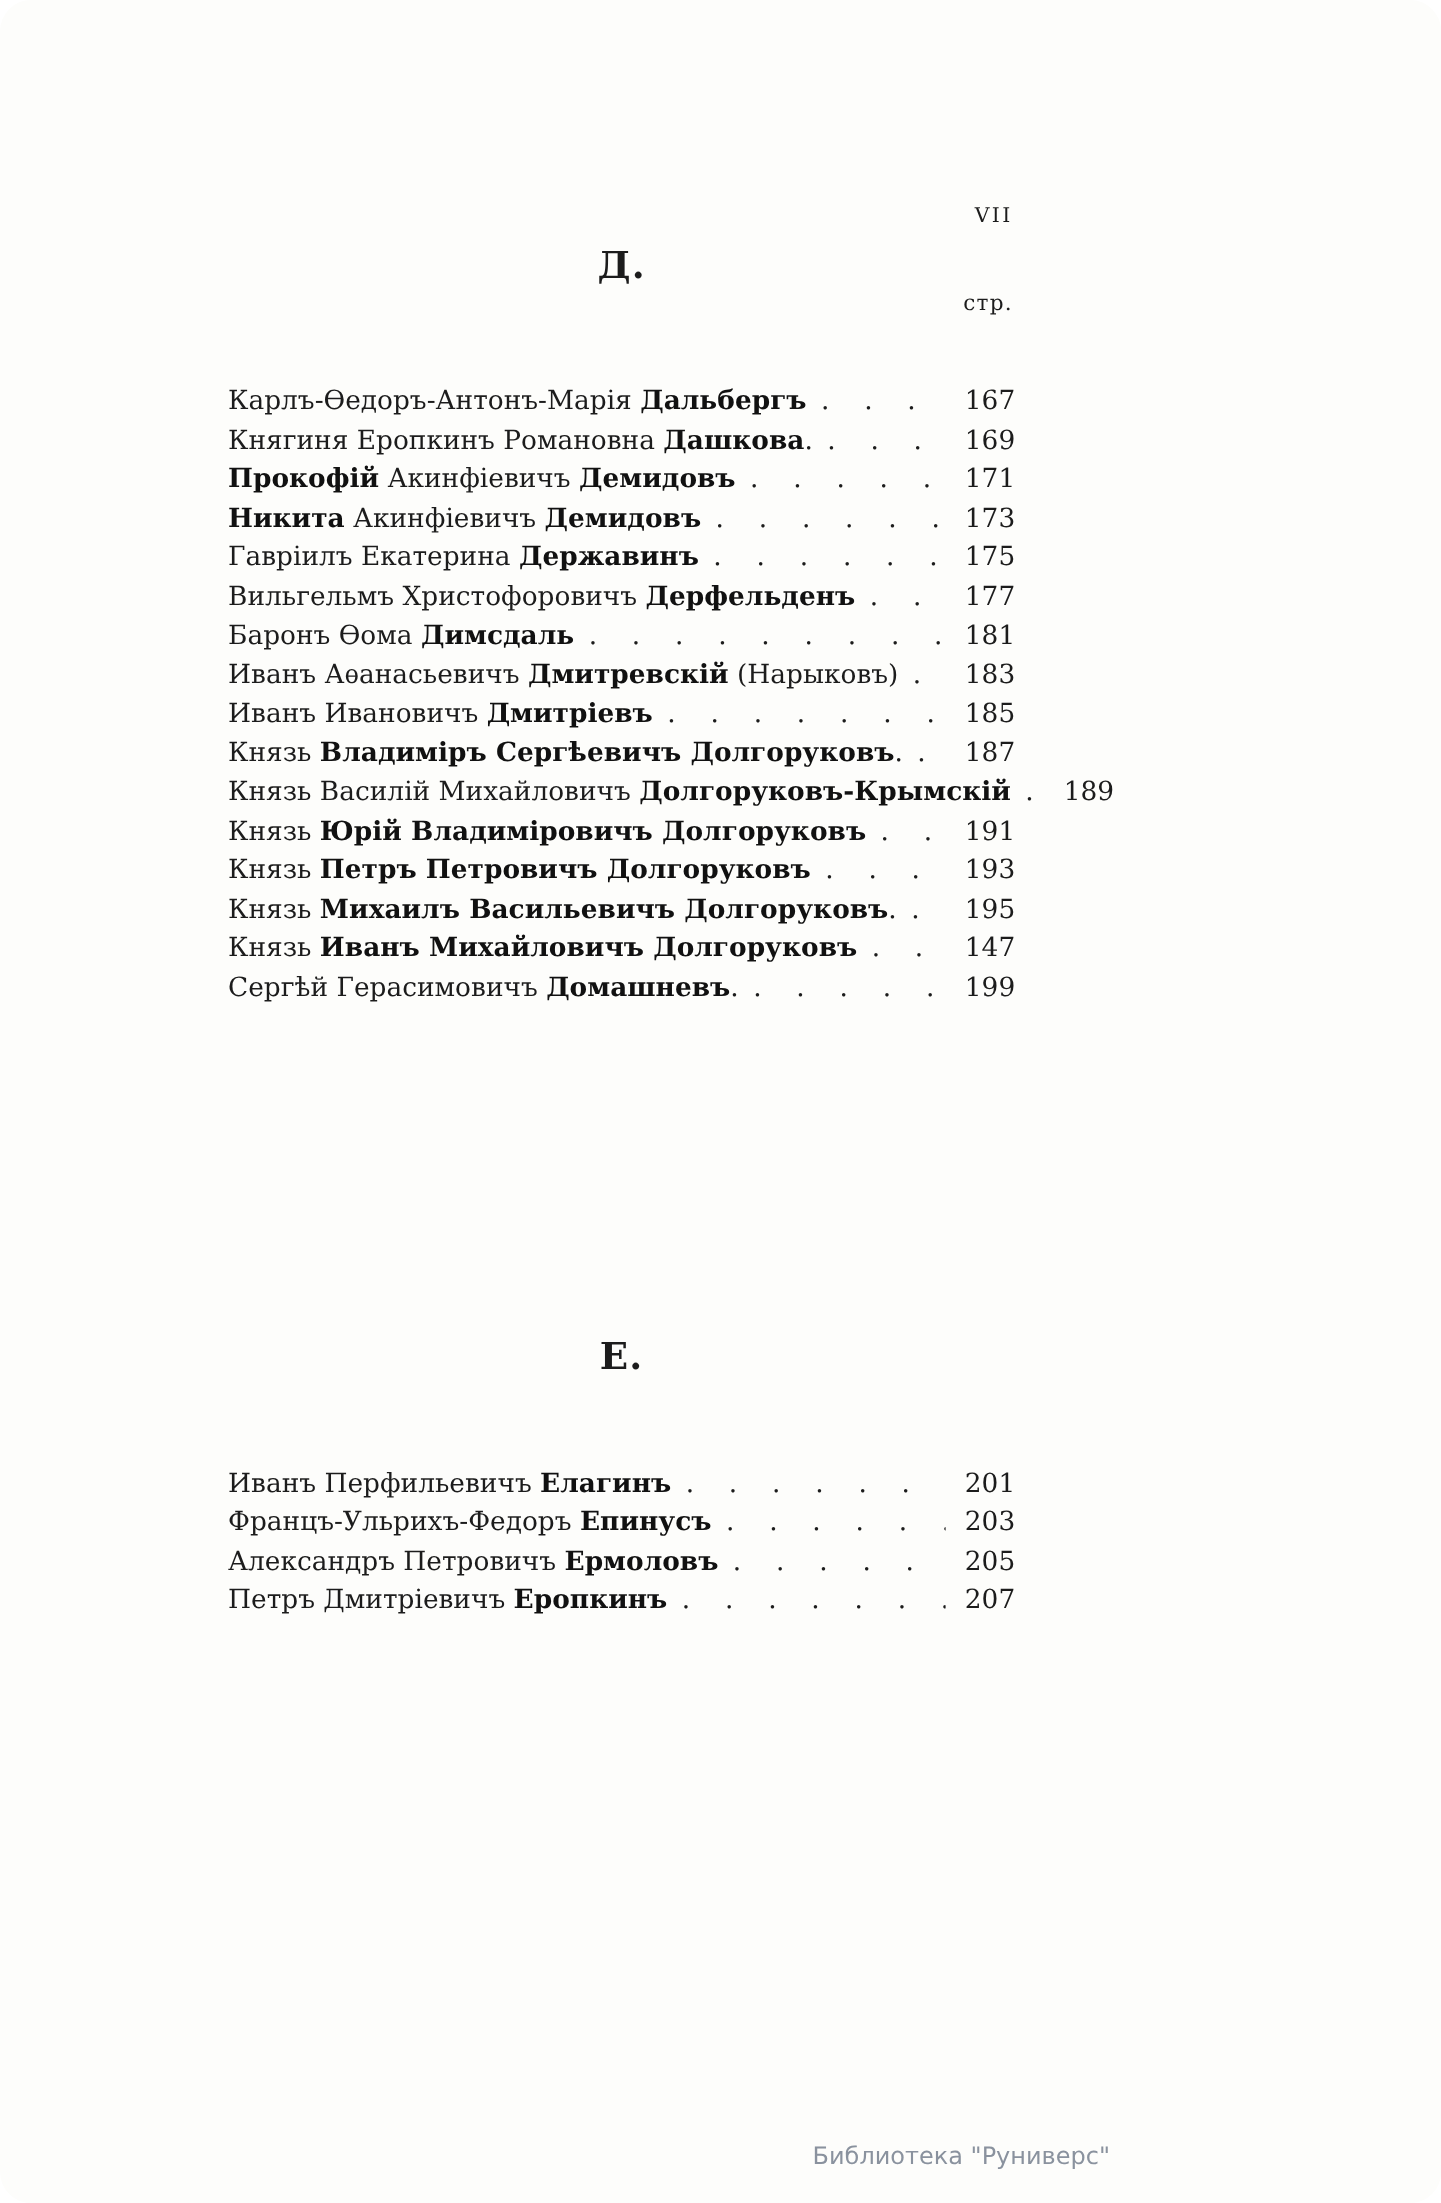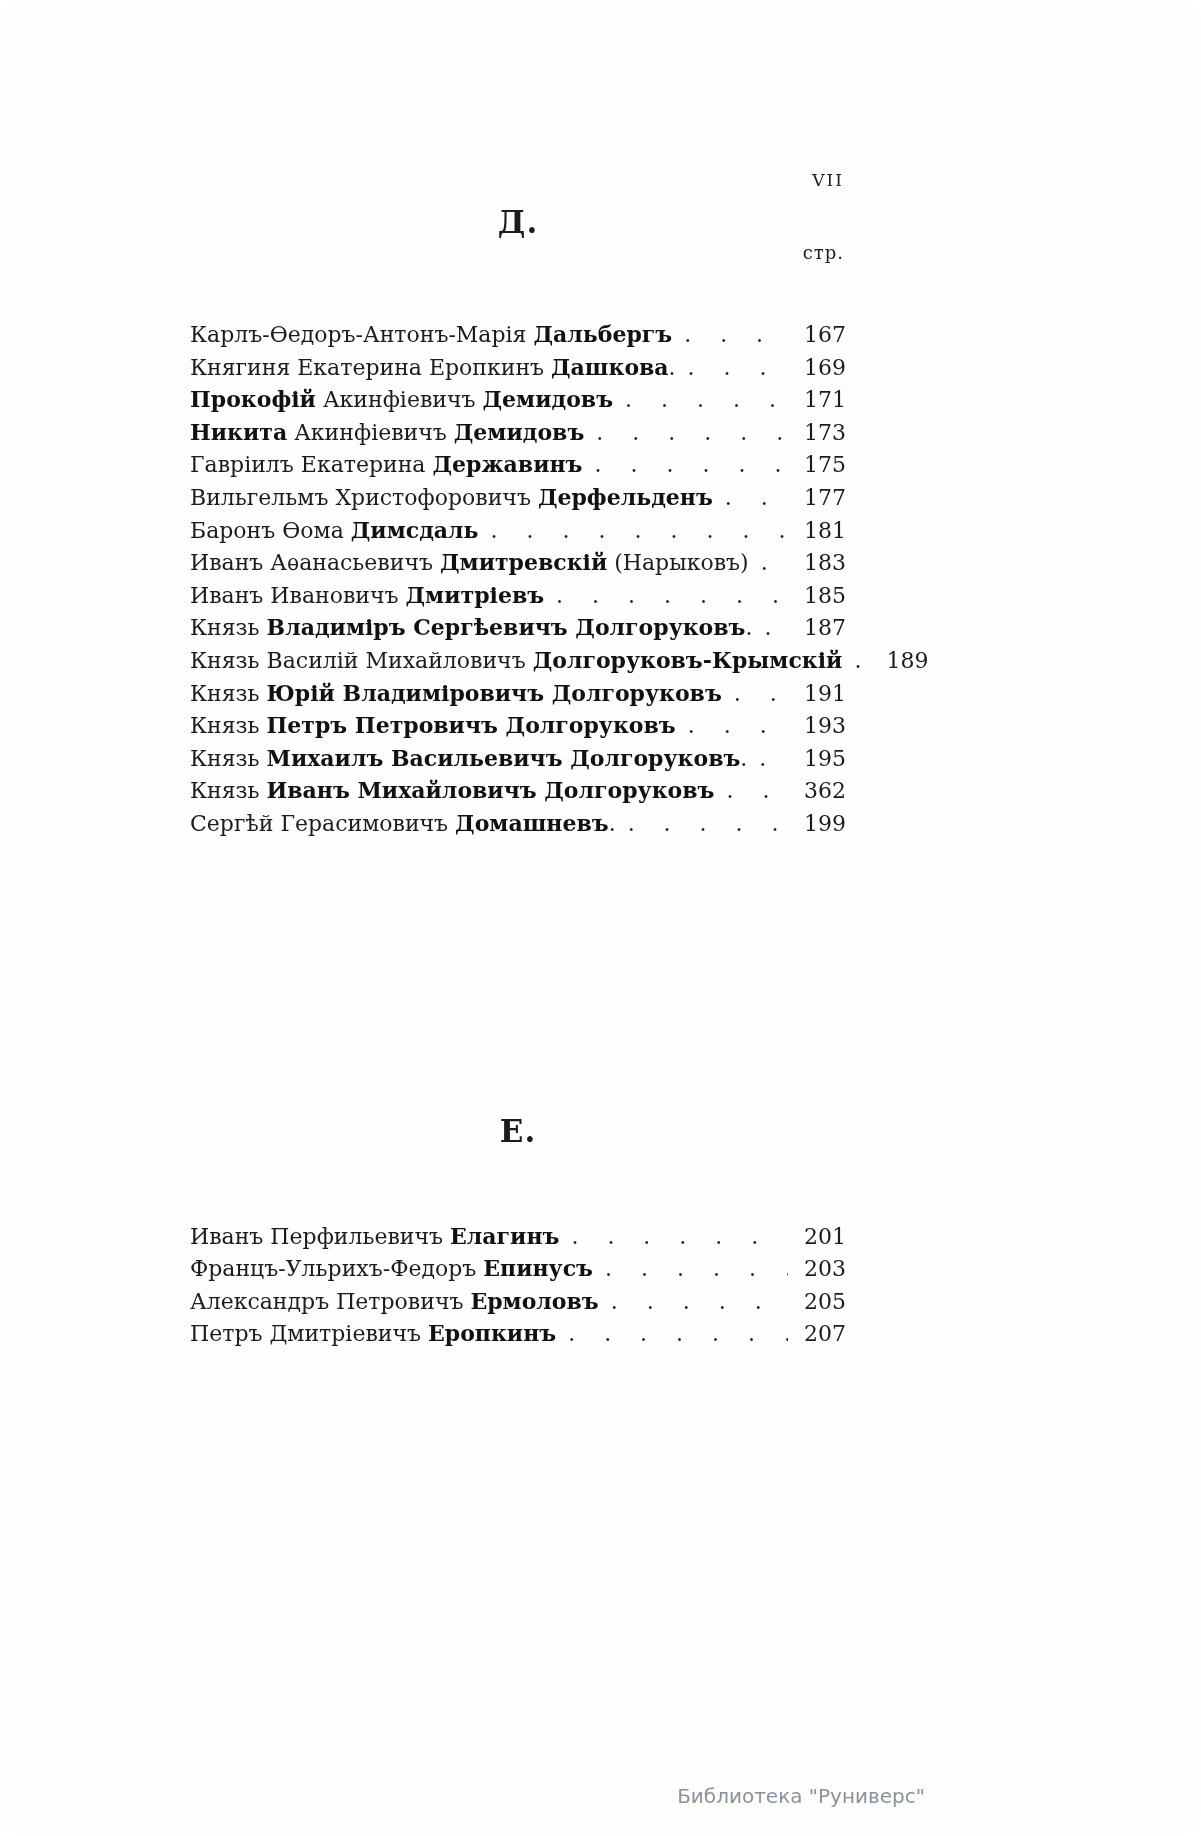--- a/index.html
+++ b/index.html
@@ -83,21 +83,21 @@
     <h2 class="section-heading">Д.</h2>
     <div class="column-header">стр.</div>
     <div class="entry-list">
   <div class="entry-row">
     <span class="entry-name"><span>Карлъ-Ѳедоръ-Антонъ-Марія </span><span class="bold">Дальбергъ</span></span>
     <span class="leader"></span>
     <span class="entry-page">167</span>
   </div>
 
   <div class="entry-row">
-    <span class="entry-name"><span>Княгиня Екатерина Еропкинъ </span><span class="bold">Дашкова</span><span>.</span></span>
+    <span class="entry-name"><span>Княгиня Еропкинъ Романовна </span><span class="bold">Дашкова</span><span>.</span></span>
     <span class="leader"></span>
     <span class="entry-page">169</span>
   </div>
 
   <div class="entry-row">
     <span class="entry-name"><span class="bold">Прокофій</span><span> Акинфіевичъ </span><span class="bold">Демидовъ</span></span>
     <span class="leader"></span>
     <span class="entry-page">171</span>
   </div>
 
@@ -164,21 +164,21 @@
 
   <div class="entry-row">
     <span class="entry-name"><span>Князь </span><span class="bold">Михаилъ Васильевичъ Долгоруковъ</span><span>.</span></span>
     <span class="leader"></span>
     <span class="entry-page">195</span>
   </div>
 
   <div class="entry-row">
     <span class="entry-name"><span>Князь </span><span class="bold">Иванъ Михайловичъ Долгоруковъ</span></span>
     <span class="leader"></span>
-    <span class="entry-page">362</span>
+    <span class="entry-page">147</span>
   </div>
 
   <div class="entry-row">
     <span class="entry-name"><span>Сергѣй Герасимовичъ </span><span class="bold">Домашневъ</span><span>.</span></span>
     <span class="leader"></span>
     <span class="entry-page">199</span>
   </div>
 </div>
   </section>
 

